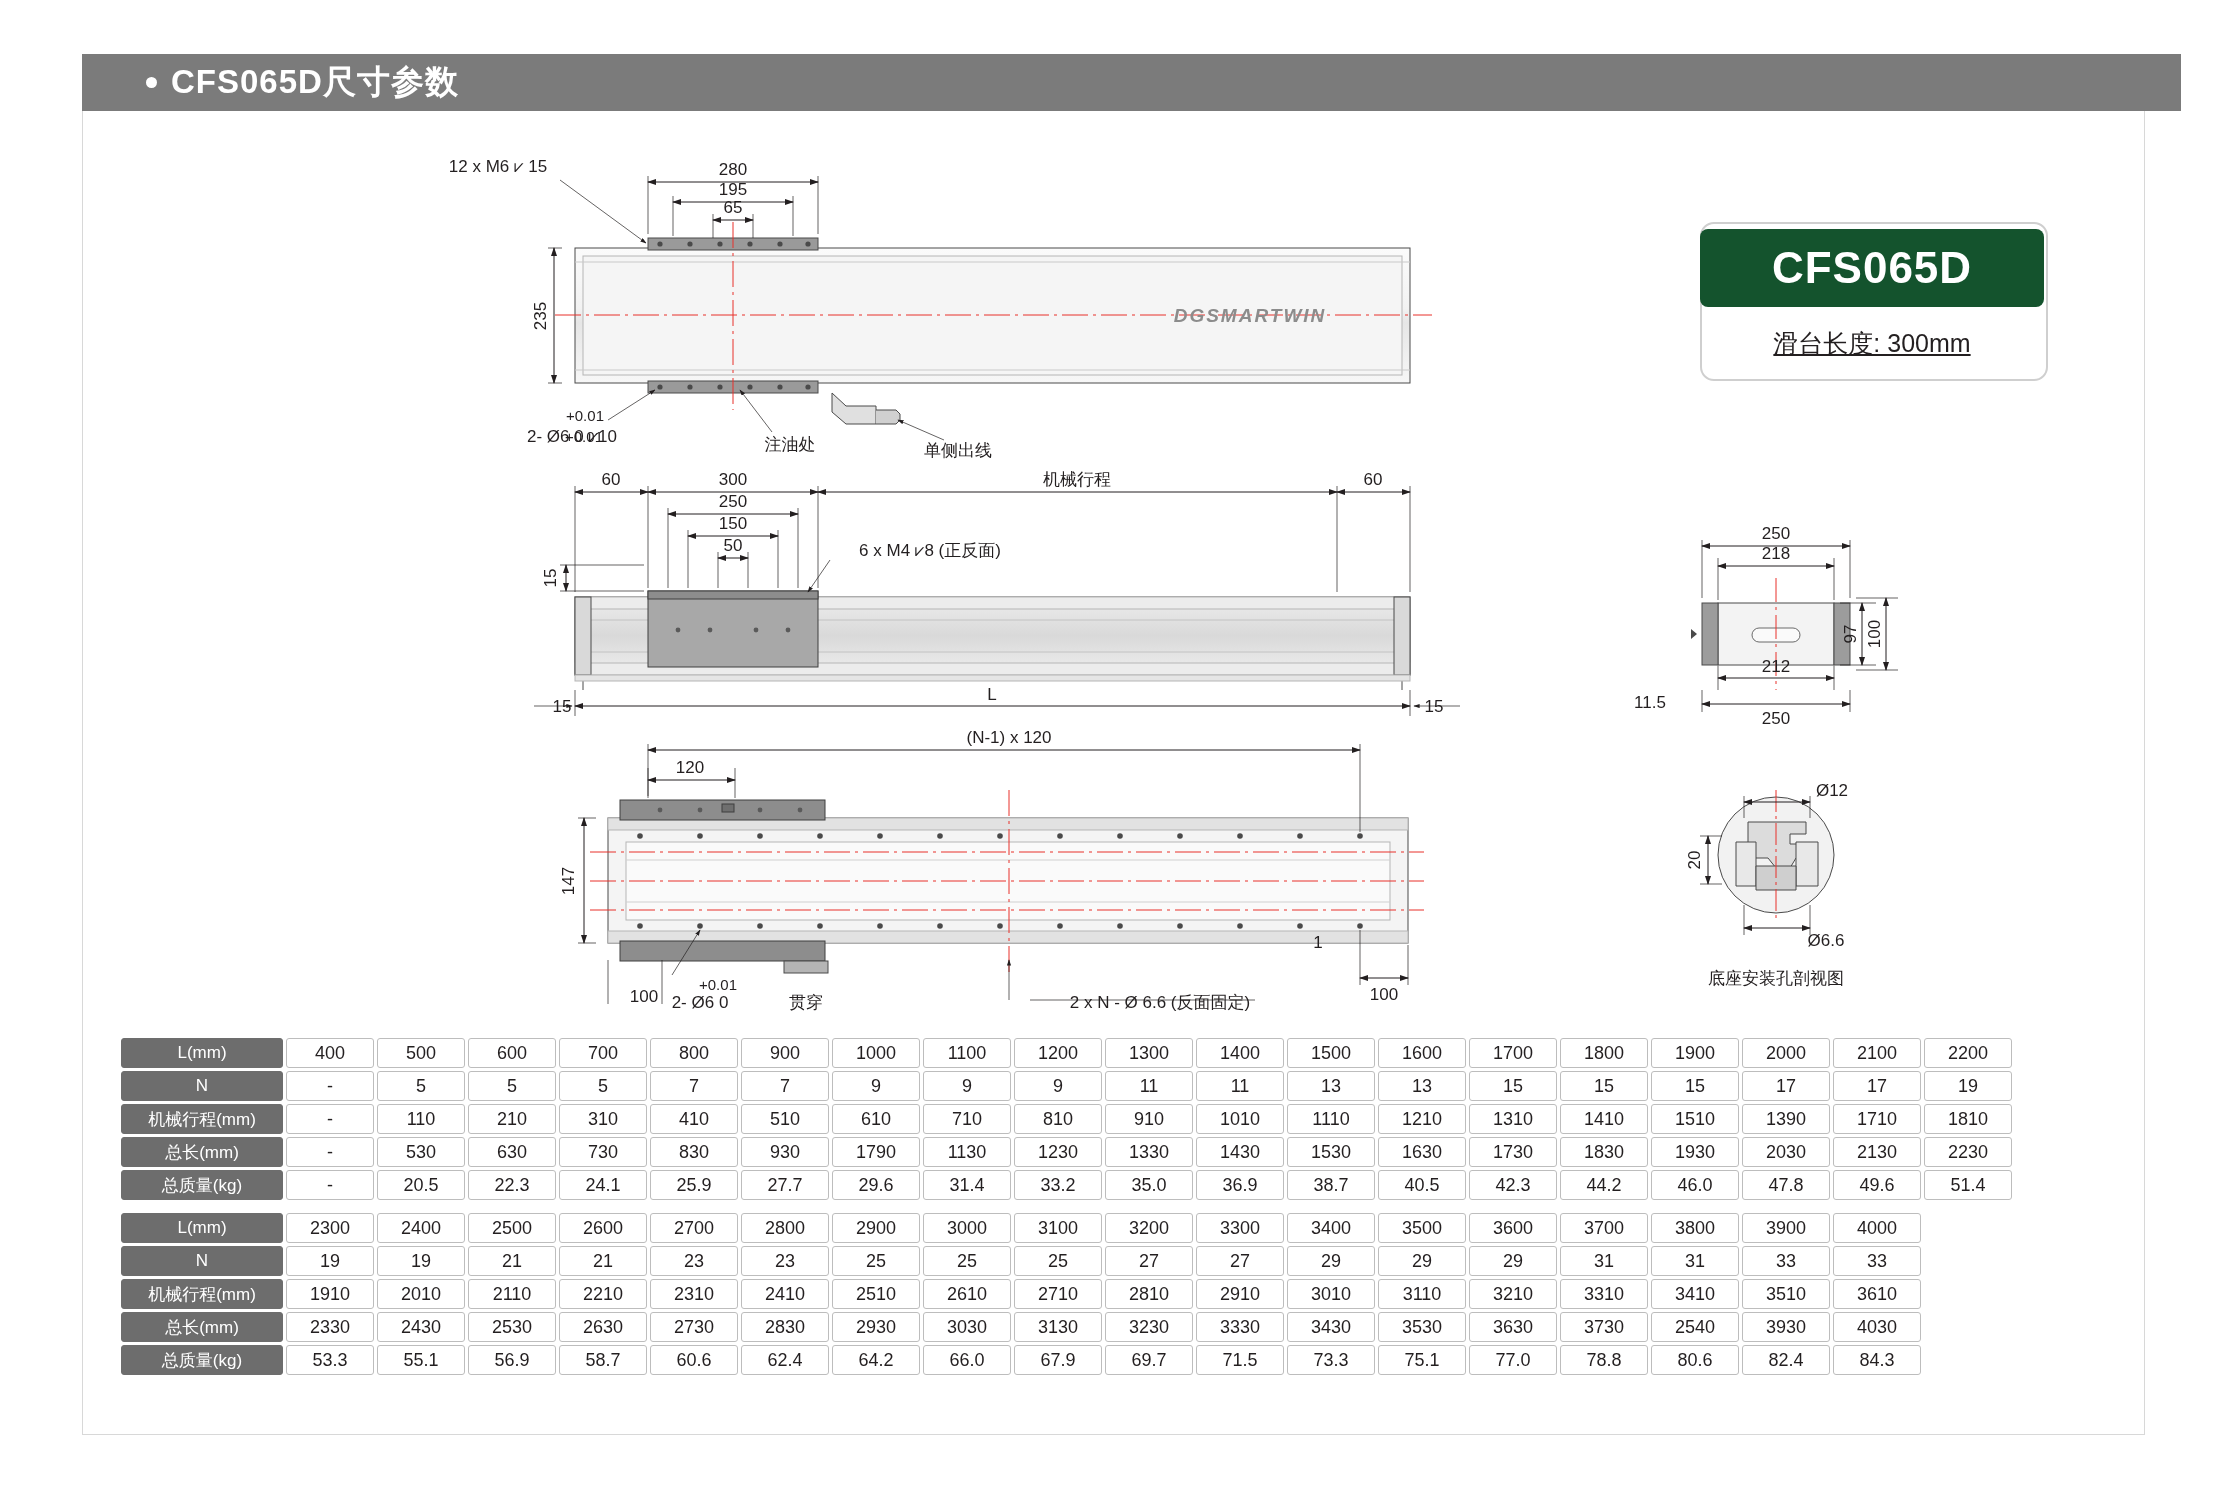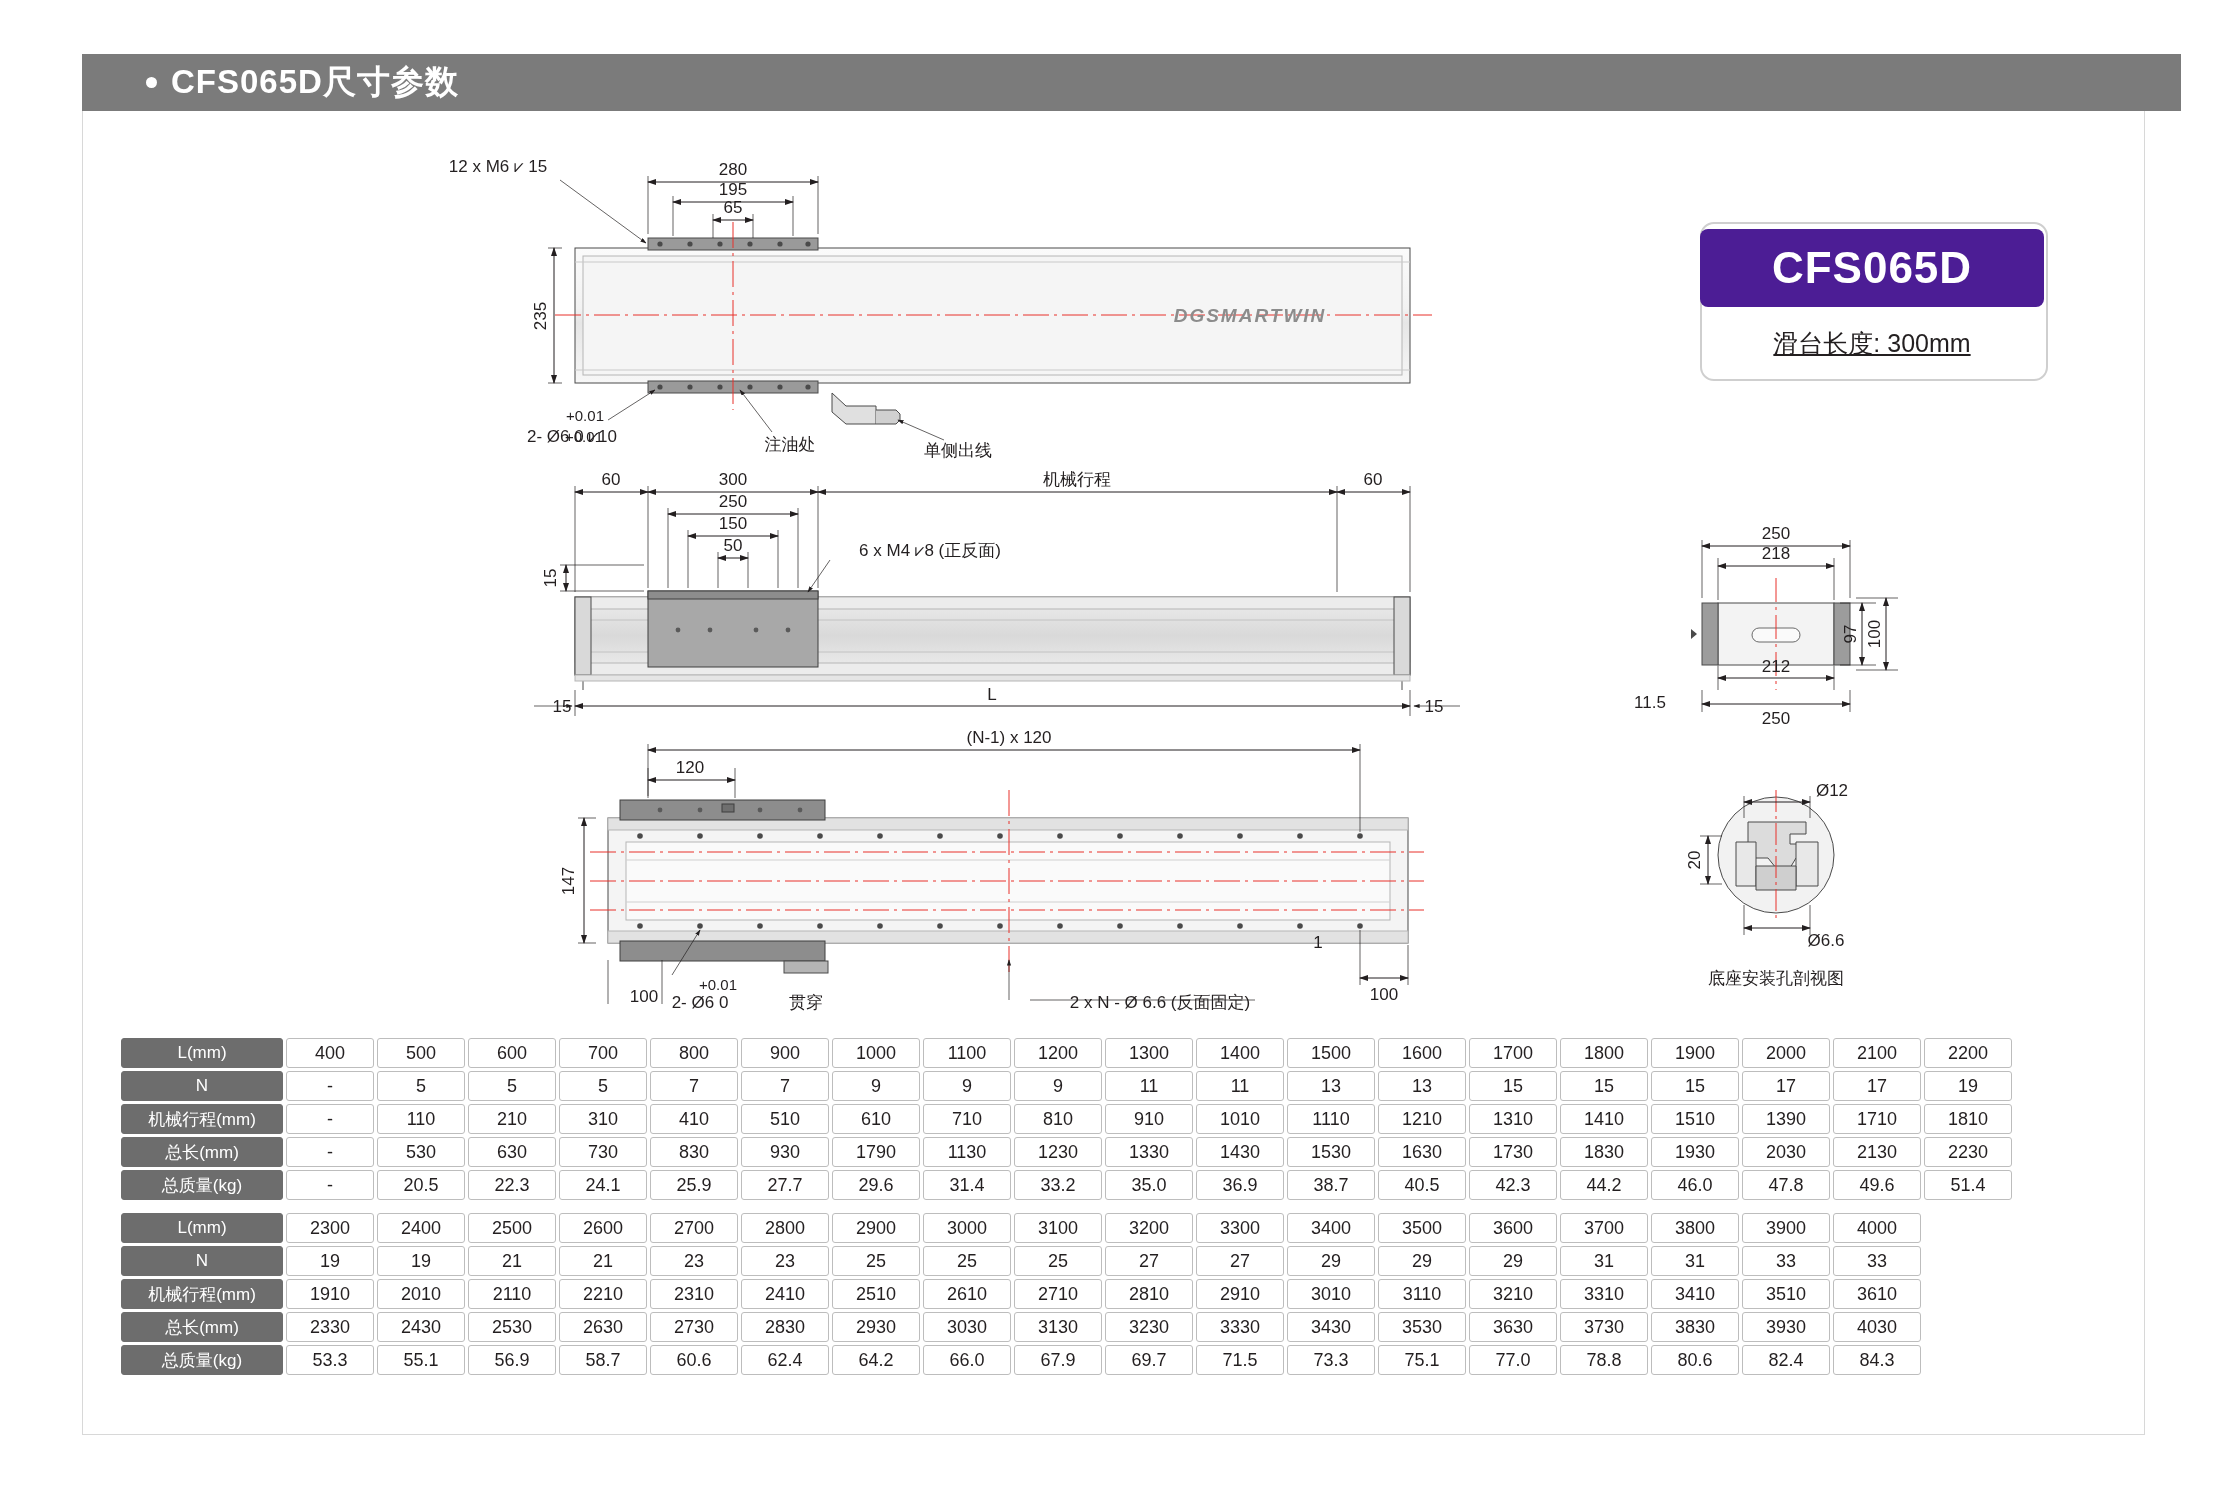--- a/index.html
+++ b/index.html
@@ -32,21 +32,21 @@
     border:1px solid #d8d8d8;border-top:none;background:#fff;
   }
 
   
   .badge-box{
     position:absolute;left:1700px;top:222px;width:344px;height:155px;
     border:2px solid #cfcfcf;border-radius:14px;background:#fff;
   }
   .badge-title{
     position:absolute;left:1700px;top:229px;width:344px;height:78px;
-    background:#4c1d95;border-radius:8px;
+    background:#14532d;border-radius:8px;
     display:flex;align-items:center;justify-content:center;
     color:#fff;font-size:44px;font-weight:bold;letter-spacing:1px;
   }
   .badge-sub{
     position:absolute;left:1700px;top:315px;width:344px;height:56px;
     display:flex;align-items:center;justify-content:center;
     font-size:25px;color:#231f20;text-decoration:underline;
   }
 
   
@@ -591,21 +591,21 @@
           <td class="dcell">2830</td>
           <td class="dcell">2930</td>
           <td class="dcell">3030</td>
           <td class="dcell">3130</td>
           <td class="dcell">3230</td>
           <td class="dcell">3330</td>
           <td class="dcell">3430</td>
           <td class="dcell">3530</td>
           <td class="dcell">3630</td>
           <td class="dcell">3730</td>
-          <td class="dcell">3830</td>
+          <td class="dcell">2540</td>
           <td class="dcell">3930</td>
           <td class="dcell">4030</td>
           <td class="dcell empty"></td>
         </tr>
         <tr>
           <td class="hd hdcell">总质量(kg)</td>
           <td class="dcell">53.3</td>
           <td class="dcell">55.1</td>
           <td class="dcell">56.9</td>
           <td class="dcell">58.7</td>

